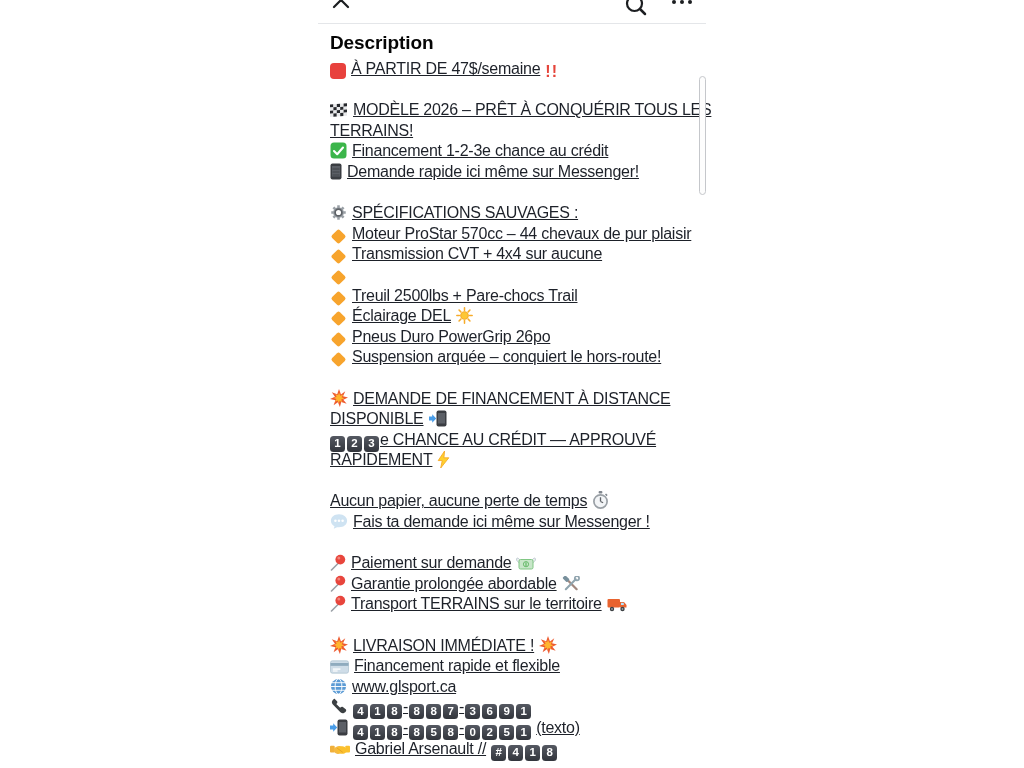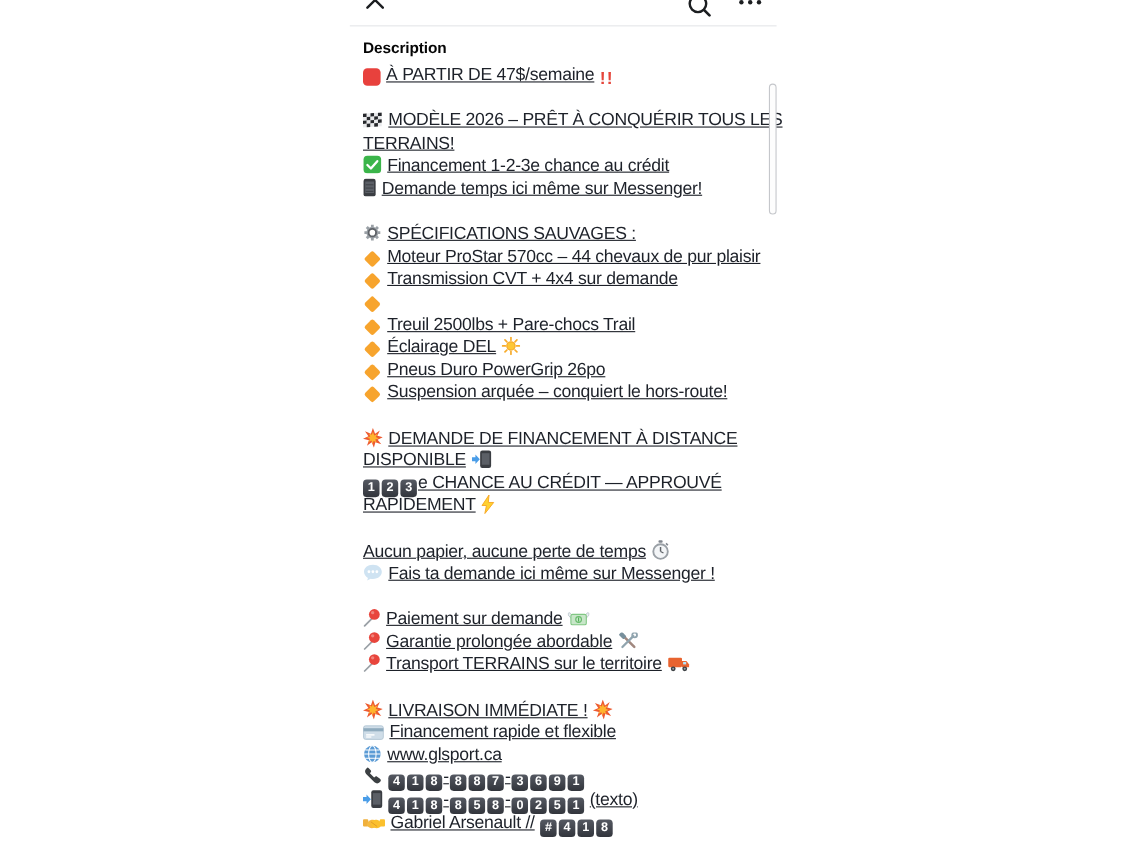--- a/index.html
+++ b/index.html
@@ -8,21 +8,21 @@
   .screen{position:absolute;left:317px;top:0;width:390px;height:768px;background:#fff;
           box-sizing:border-box;padding:0 13px;}
   .topbar{position:absolute;left:0;top:0;width:100%;height:23px;}
   .tb-btn{position:absolute;display:inline-block;cursor:pointer;}
   .tb-close{left:15px;top:-9px;}
   .tb-search{left:308px;top:-6px;}
   .tb-more{left:355px;top:0px;}
   .dots{display:flex;gap:4px;}
   .dots i{width:4px;height:4px;border-radius:50%;background:#1c1e21;display:block;}
   .divider{position:absolute;left:1px;right:1px;top:23px;height:1px;background:#e4e6e9;}
-  .heading{margin:0;padding-top:32px;font-size:14px;font-weight:700;color:#050505;
+  .heading{margin:0;padding-top:32px;font-size:19px;font-weight:700;color:#050505;
            line-height:22px;letter-spacing:-0.1px;}
   .desc{margin-top:5px;}
   .block{margin-bottom:20.6px;text-decoration:underline;}
   .block:last-child{margin-bottom:16px;}
   .line{height:20.6px;line-height:20.6px;white-space:nowrap;font-size:16px;
         letter-spacing:-0.25px;}
   .seg{margin-left:5px;}
   .line .seg:first-child{margin-left:0;}
   .seg.tight{margin-left:1px;}
   .seg.tight + .seg{margin-left:1px;}
@@ -109,36 +109,36 @@
         <div class="line"><span class="seg eico"><svg width="17" height="17" viewBox="0 0 17 17">
               <rect x="0.5" y="0.5" width="16" height="16" rx="3.5" fill="#3BB54A"></rect>
               <path d="M4 9 l3.2 3.2 L13 5.5" stroke="#fff" stroke-width="2.1" fill="none" stroke-linecap="round" stroke-linejoin="round"></path>
             </svg></span><span class="seg txt">Financement 1-2-3e chance au crédit</span></div>
         <div class="line"><span class="seg eico"><svg width="12" height="17" viewBox="0 0 12 17">
               <rect x="0.5" y="0.5" width="11" height="16" rx="2" fill="#3A3D42"></rect>
               <rect x="2" y="3" width="8" height="10.5" fill="#5B5F66"></rect>
               <line x1="2.5" y1="6" x2="9.5" y2="6" stroke="#3A3D42" stroke-width="0.8"></line>
               <line x1="2.5" y1="9" x2="9.5" y2="9" stroke="#3A3D42" stroke-width="0.8"></line>
               <line x1="2.5" y1="12" x2="9.5" y2="12" stroke="#3A3D42" stroke-width="0.8"></line>
-            </svg></span><span class="seg txt">Demande temps ici même sur Messenger!</span></div>
+            </svg></span><span class="seg txt">Demande rapide ici même sur Messenger!</span></div>
       </div>
       <div class="block">
         <div class="line"><span class="seg eico"><svg width="17" height="17" viewBox="0 0 20 20">
               <g stroke="#9AA0A6" stroke-width="3">
                 <line x1="10" y1="1.5" x2="10" y2="18.5"></line>
                 <line x1="1.5" y1="10" x2="18.5" y2="10"></line>
                 <line x1="4" y1="4" x2="16" y2="16"></line>
                 <line x1="16" y1="4" x2="4" y2="16"></line>
               </g>
               <circle cx="10" cy="10" r="6.3" fill="#9AA0A6"></circle>
               <circle cx="10" cy="10" r="4" fill="#fff"></circle>
               <circle cx="10" cy="10" r="4" fill="none" stroke="#5F6368" stroke-width="2"></circle>
             </svg></span><span class="seg txt">SPÉCIFICATIONS SAUVAGES :</span></div>
         <div class="line"><span class="seg eico"><span class="diamond"></span></span><span class="seg txt">Moteur ProStar 570cc – 44 chevaux de pur plaisir</span></div>
-        <div class="line"><span class="seg eico"><span class="diamond"></span></span><span class="seg txt">Transmission CVT + 4x4 sur demande</span></div>
+        <div class="line"><span class="seg eico"><span class="diamond"></span></span><span class="seg txt">Transmission CVT + 4x4 sur aucune</span></div>
         <div class="line"><span class="seg eico"><span class="diamond"></span></span></div>
         <div class="line"><span class="seg eico"><span class="diamond"></span></span><span class="seg txt">Treuil 2500lbs + Pare-chocs Trail</span></div>
         <div class="line"><span class="seg eico"><span class="diamond"></span></span><span class="seg txt">Éclairage DEL</span><span class="seg eico"><svg width="17" height="17" viewBox="0 0 20 20">
               <g stroke="#F7AB2A" stroke-width="1.8" stroke-linecap="round">
                 <line x1="10" y1="1" x2="10" y2="4"></line>
                 <line x1="10" y1="16" x2="10" y2="19"></line>
                 <line x1="1" y1="10" x2="4" y2="10"></line>
                 <line x1="16" y1="10" x2="19" y2="10"></line>
                 <line x1="3.6" y1="3.6" x2="5.7" y2="5.7"></line>
                 <line x1="14.3" y1="14.3" x2="16.4" y2="16.4"></line>

